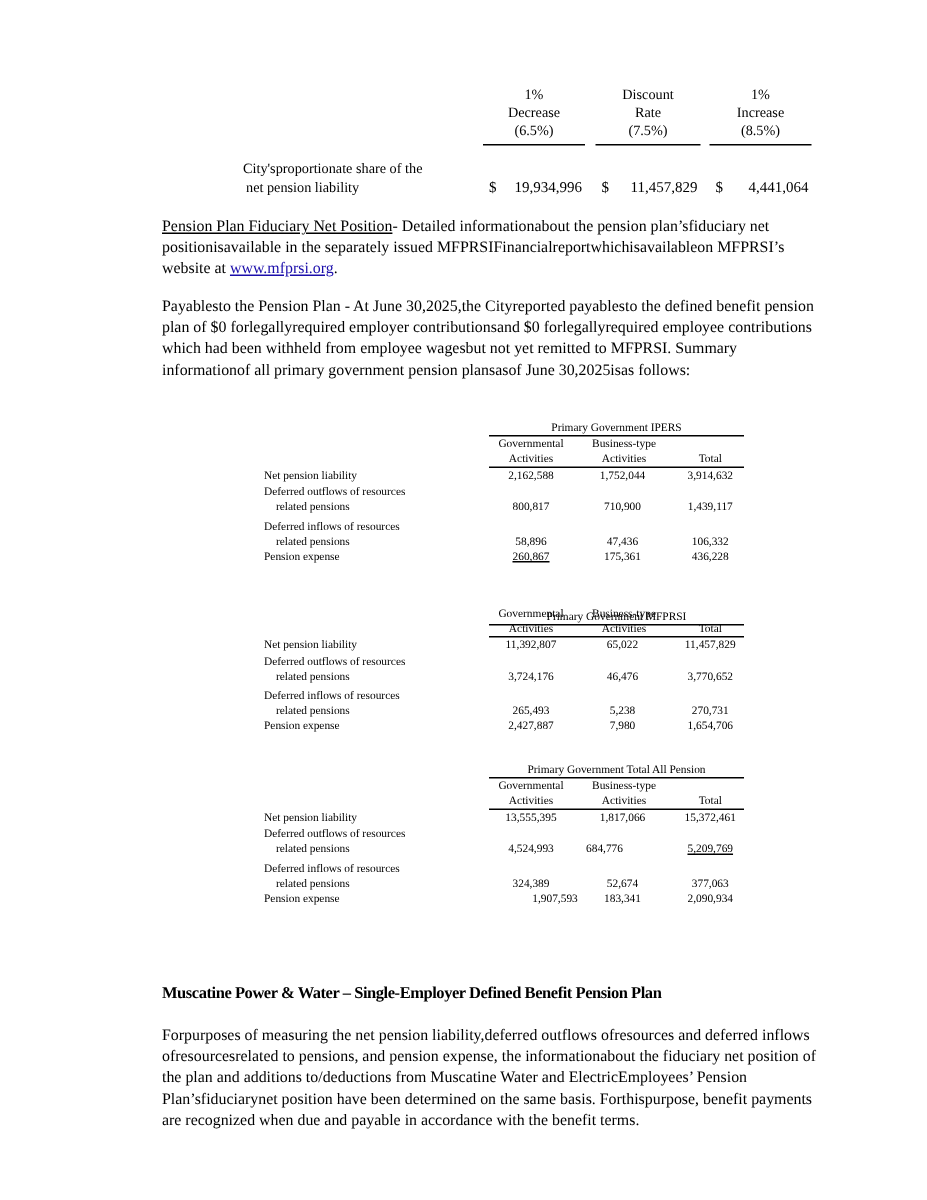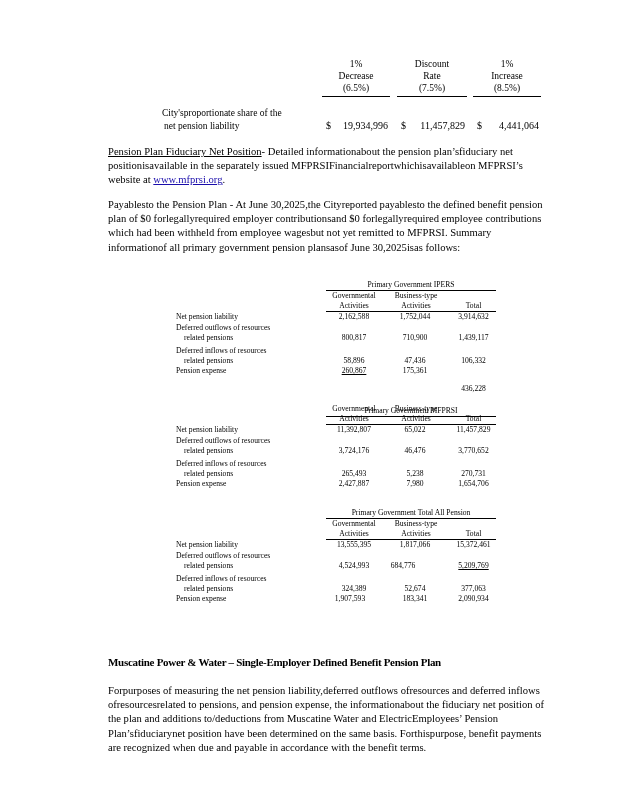--- a/index.html
+++ b/index.html
@@ -87,21 +87,21 @@
       <div class="rv" style="top:32px; left:210px; width:58px;">1,752,044</div>
       <div class="rv" style="top:32px; left:275px; width:45px;">3,914,632</div>
       <div class="rv" style="top:53px; left:150px; width:56px;">800,817</div>
       <div class="rv" style="top:53px; left:210px; width:58px;">710,900</div>
       <div class="rv" style="top:53px; left:275px; width:45px;">1,439,117</div>
       <div class="rv" style="top:76px; left:150px; width:56px;">58,896</div>
       <div class="rv" style="top:76px; left:210px; width:58px;">47,436</div>
       <div class="rv" style="top:76px; left:275px; width:45px;">106,332</div>
       <div class="rv" style="top:86px; left:150px; width:56px;text-decoration:underline;">260,867</div>
       <div class="rv" style="top:86px; left:210px; width:58px;">175,361</div>
-      <div class="rv" style="top:104px; left:275px; width:45px;">436,228</div>
+      <div class="rv" style="top:86px; left:275px; width:45px;">436,228</div>
     </div>
     <div class="ptable" style="top: 393px;">
       <div class="title" style="top:13px;">Primary Government  MFPRSI</div>
       <div class="ch" style="top:11px; left:150px; width:56px;">Governmental</div>
       <div class="ch" style="top:21px; left:150px; width:56px;">Activities</div>
       <div class="ch" style="top:11px; left:210px; width:60px;">Business-type</div>
       <div class="ch" style="top:21px; left:210px; width:60px;">Activities</div>
       <div class="ch" style="top:21px; left:275px; width:45px;">Total</div>
       <div class="hline" style="top:31px;"></div>
       <div class="rl" style="top:32px;">Net pension  liability</div>
@@ -139,20 +139,20 @@
       <div class="rl" style="top:86px;">Pension  expense</div>
       <div class="rv" style="top:32px; left:150px; width:56px;">13,555,395</div>
       <div class="rv" style="top:32px; left:210px; width:58px;">1,817,066</div>
       <div class="rv" style="top:32px; left:275px; width:45px;">15,372,461</div>
       <div class="rv" style="top:53px; left:150px; width:56px;">4,524,993</div>
       <div class="rv" style="top:53px; left:198px; width:58px;">684,776</div>
       <div class="rv" style="top:53px; left:275px; width:45px;text-decoration:underline;">5,209,769</div>
       <div class="rv" style="top:76px; left:150px; width:56px;">324,389</div>
       <div class="rv" style="top:76px; left:210px; width:58px;">52,674</div>
       <div class="rv" style="top:76px; left:275px; width:45px;">377,063</div>
-      <div class="rv" style="top:86px; left:146px; width:56px;">1,907,593</div>
+      <div class="rv" style="top:86px; left:166px; width:56px;">1,907,593</div>
       <div class="rv" style="top:86px; left:210px; width:58px;">183,341</div>
       <div class="rv" style="top:86px; left:275px; width:45px;">2,090,934</div>
     </div>
   </div>
 
 <div class="abs heading" style="left:108px; top:656px; width:460px;">Muscatine Power &amp; Water – Single-Employer Defined Benefit Pension Plan</div>
 <div class="abs para" style="left:108px; top:684px;">Forpurposes of measuring  the net pension liability,deferred  outflows ofresources  and deferred inflows ofresourcesrelated  to pensions,  and pension expense, the informationabout  the fiduciary net position of the plan and additions to/deductions   from Muscatine Water and ElectricEmployees’ Pension Plan’sfiduciarynet position have been  determined  on the same  basis.  Forthispurpose, benefit payments are recognized when due  and payable in accordance with the benefit terms.</div>
 
 </body></html>

